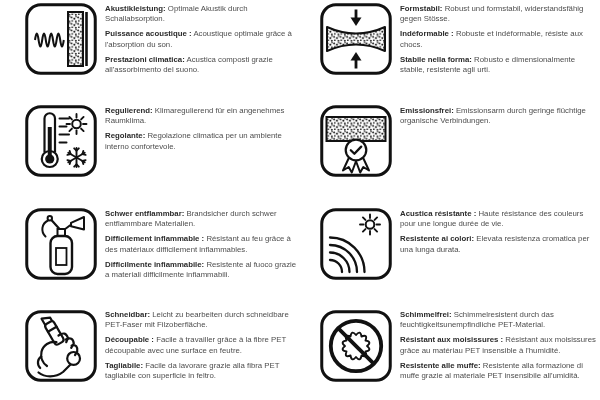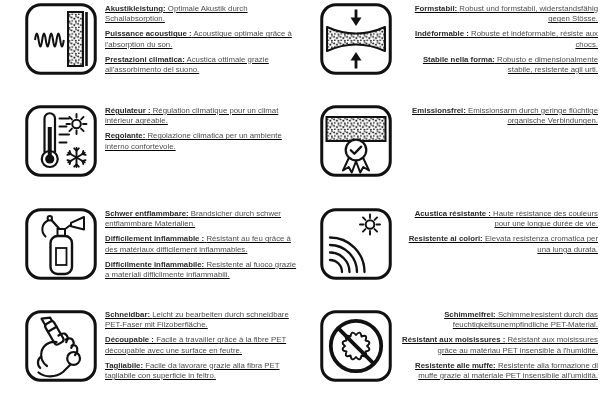--- a/index.html
+++ b/index.html
@@ -2,24 +2,24 @@
 <html><head>
 <meta charset="utf-8">
 <style>
   html,body{margin:0;padding:0;}
   body{
     width:600px;height:400px;overflow:hidden;background:#ffffff;
     font-family:"Liberation Sans", sans-serif;
   }
   .page{
     width:600px;height:400px;box-sizing:border-box;
-    display:grid;grid-template-columns:300px 300px;grid-template-rows:102px 103px 102px auto;text-decoration:underline;
+    display:grid;grid-template-columns:300px 300px;grid-template-rows:102px 103px 102px auto;
   }
   .cell{display:flex;align-items:flex-start;box-sizing:border-box;padding-left:25px;}
-  .cell.right{padding-left:20px;text-align:right;}
+  .cell.right{padding-left:20px;}
   .icon-box{flex:0 0 72px;width:72px;height:72px;margin-top:3px;}
   .icon-box svg{display:block;width:72px;height:72px;}
   .text{margin:4px 0 0 8px;width:198px;font-size:7.8px;line-height:10.4px;color:#4d4d4d;}
   .row4 .text{margin-top:3px;}
   .text p{margin:0 0 4.5px 0;}
   .text b{color:#2b2b2b;font-weight:bold;}
 </style>
 </head>
 <body>
 
@@ -39,21 +39,21 @@
         </defs>
         <rect x="1.75" y="1.75" width="68.5" height="68.5" rx="14" fill="#fff" stroke="#111" stroke-width="3"></rect>
         <rect x="43" y="9" width="15" height="54" fill="url(#spk1)" stroke="#111" stroke-width="2"></rect>
         <line x1="61.5" y1="9" x2="61.5" y2="63" stroke="#111" stroke-width="2.6"></line>
         <path d="M10,37 q1.8,-13 3.6,0 t3.6,0 t3.6,0 t3.6,0 t3.6,0 t3.6,0 t3.6,0 t3.6,0" fill="none" stroke="#111" stroke-width="2"></path>
       </svg>
     </div>
     <div class="text">
       <p><b>Akustikleistung:</b> <span>Optimale Akustik durch Schallabsorption.</span></p>
       <p><b>Puissance acoustique :</b> <span>Acoustique optimale grâce à l'absorption du son.</span></p>
-      <p><b>Prestazioni climatica:</b> <span>Acustica ottimale grazie all'assorbimento del suono.</span></p>
+      <p><b>Prestazioni climatica:</b> <span>Acustica composti grazie all'assorbimento del suono.</span></p>
     </div>
   </section>
 
   <section class="cell right">
     <div class="icon-box">
       <svg viewBox="0 0 72 72">
         <defs>
           <pattern id="spk2" width="6.5" height="6.5" patternUnits="userSpaceOnUse">
             <circle cx="1.1" cy="1.3" r="0.95" fill="#111"></circle>
               <circle cx="3.9" cy="2.6" r="1.05" fill="#111"></circle>
@@ -130,21 +130,21 @@
             </g>
           <g transform="rotate(300 51.5 52.5)">
               <line x1="51.5" y1="52.5" x2="51.5" y2="43"></line>
               <line x1="51.5" y1="45.6" x2="49.2" y2="43.3"></line>
               <line x1="51.5" y1="45.6" x2="53.8" y2="43.3"></line>
             </g>
         </g>
       </svg>
     </div>
     <div class="text">
-      <p><b>Régulateur :</b> <span>Régulation climatique pour un climat intérieur agréable.</span></p>
+      <p><b>Regulierend:</b> <span>Klimaregulierend für ein angenehmes Raumklima.</span></p>
       <p><b>Regolante:</b> <span>Regolazione climatica per un ambiente interno confortevole.</span></p>
     </div>
   </section>
 
   <section class="cell right">
     <div class="icon-box">
       <svg viewBox="0 0 72 72">
         <defs>
           <pattern id="spk4" width="6.5" height="6.5" patternUnits="userSpaceOnUse">
             <circle cx="1.1" cy="1.3" r="0.95" fill="#111"></circle>
@@ -175,21 +175,21 @@
         <line x1="39.5" y1="21.5" x2="46.5" y2="16.2" stroke="#111" stroke-width="2"></line>
         <line x1="34.5" y1="21" x2="25.5" y2="11" stroke="#111" stroke-width="2.2" stroke-linecap="round"></line>
         <circle cx="24.8" cy="10.2" r="2.2" fill="#fff" stroke="#111" stroke-width="2"></circle>
         <path d="M23,12.5 C16.5,15.5 15.5,24 20.5,28.5" fill="none" stroke="#111" stroke-width="2" stroke-linecap="round"></path>
         <rect x="32.5" y="21" width="7.5" height="7" fill="#fff" stroke="#111" stroke-width="2"></rect>
         <rect x="25.5" y="28" width="21.5" height="38" rx="7" fill="#fff" stroke="#111" stroke-width="2.4"></rect>
         <rect x="31" y="40" width="10.5" height="17" fill="none" stroke="#111" stroke-width="1.8"></rect>
       </svg>
     </div>
     <div class="text">
-      <p><b>Schwer entflammbare:</b> <span>Brandsicher durch schwer entflammbare Materialien.</span></p>
+      <p><b>Schwer entflammbar:</b> <span>Brandsicher durch schwer entflammbare Materialien.</span></p>
       <p><b>Difficilement inflammable :</b> <span>Résistant au feu grâce à des matériaux difficilement inflammables.</span></p>
       <p><b>Difficilmente infiammabile:</b> <span>Resistente al fuoco grazie a materiali difficilmente infiammabili.</span></p>
     </div>
   </section>
 
   <section class="cell right">
     <div class="icon-box">
       <svg viewBox="0 0 72 72">
         <rect x="1.75" y="1.75" width="68.5" height="68.5" rx="14" fill="#fff" stroke="#111" stroke-width="3"></rect>
         <g fill="none" stroke="#111" stroke-width="2.3" stroke-linecap="round">

